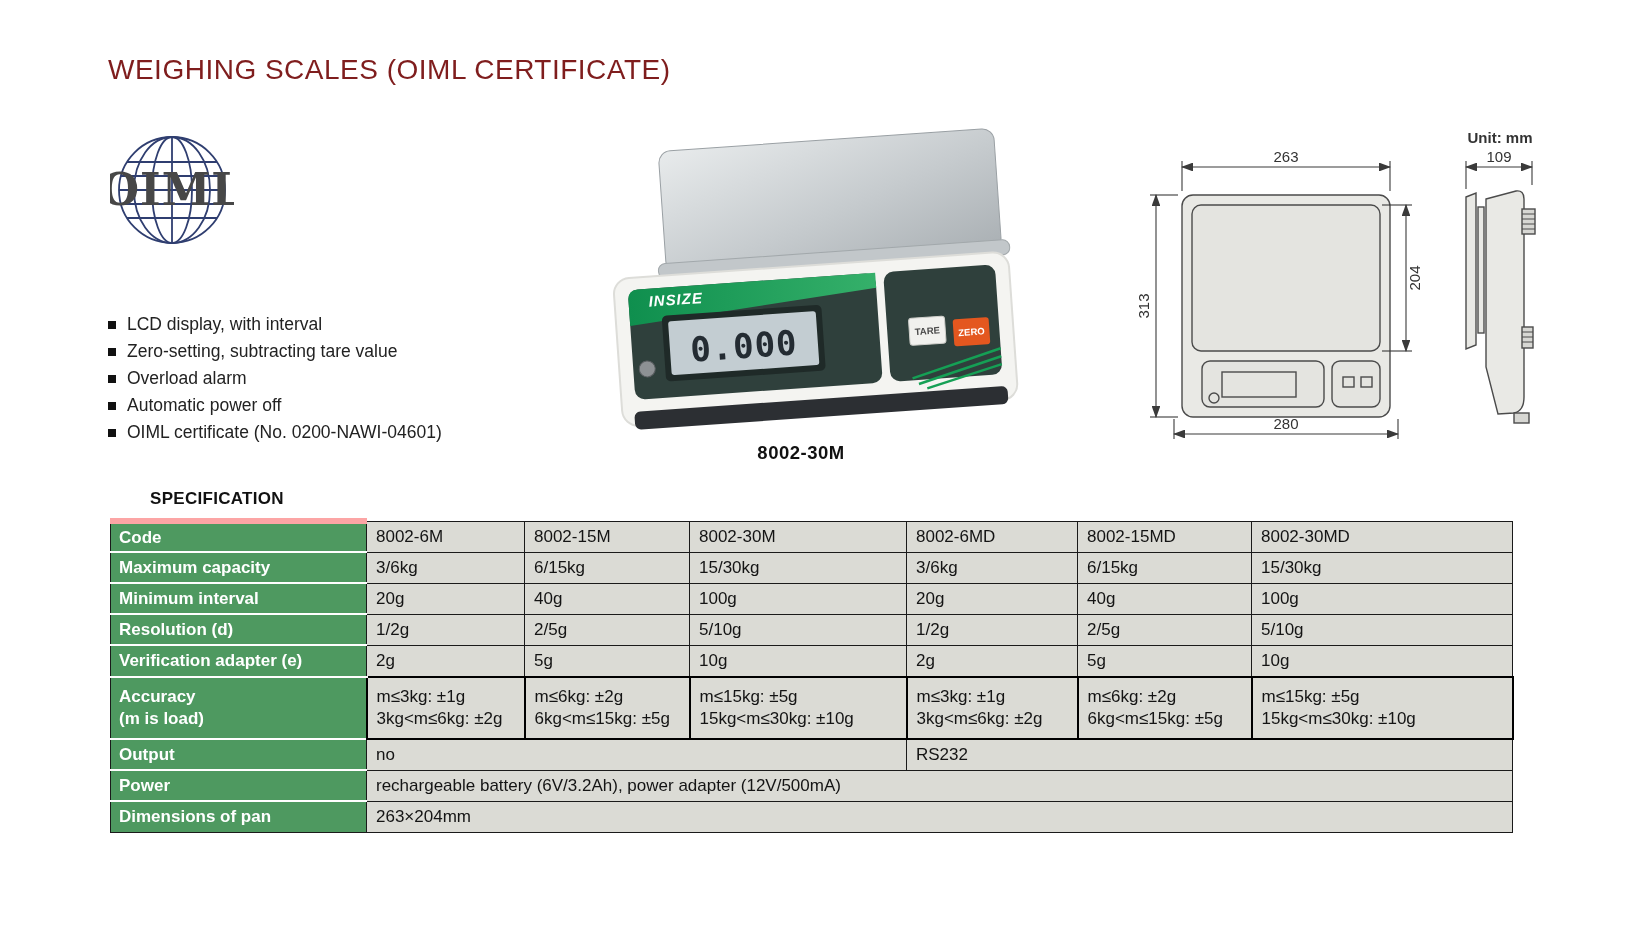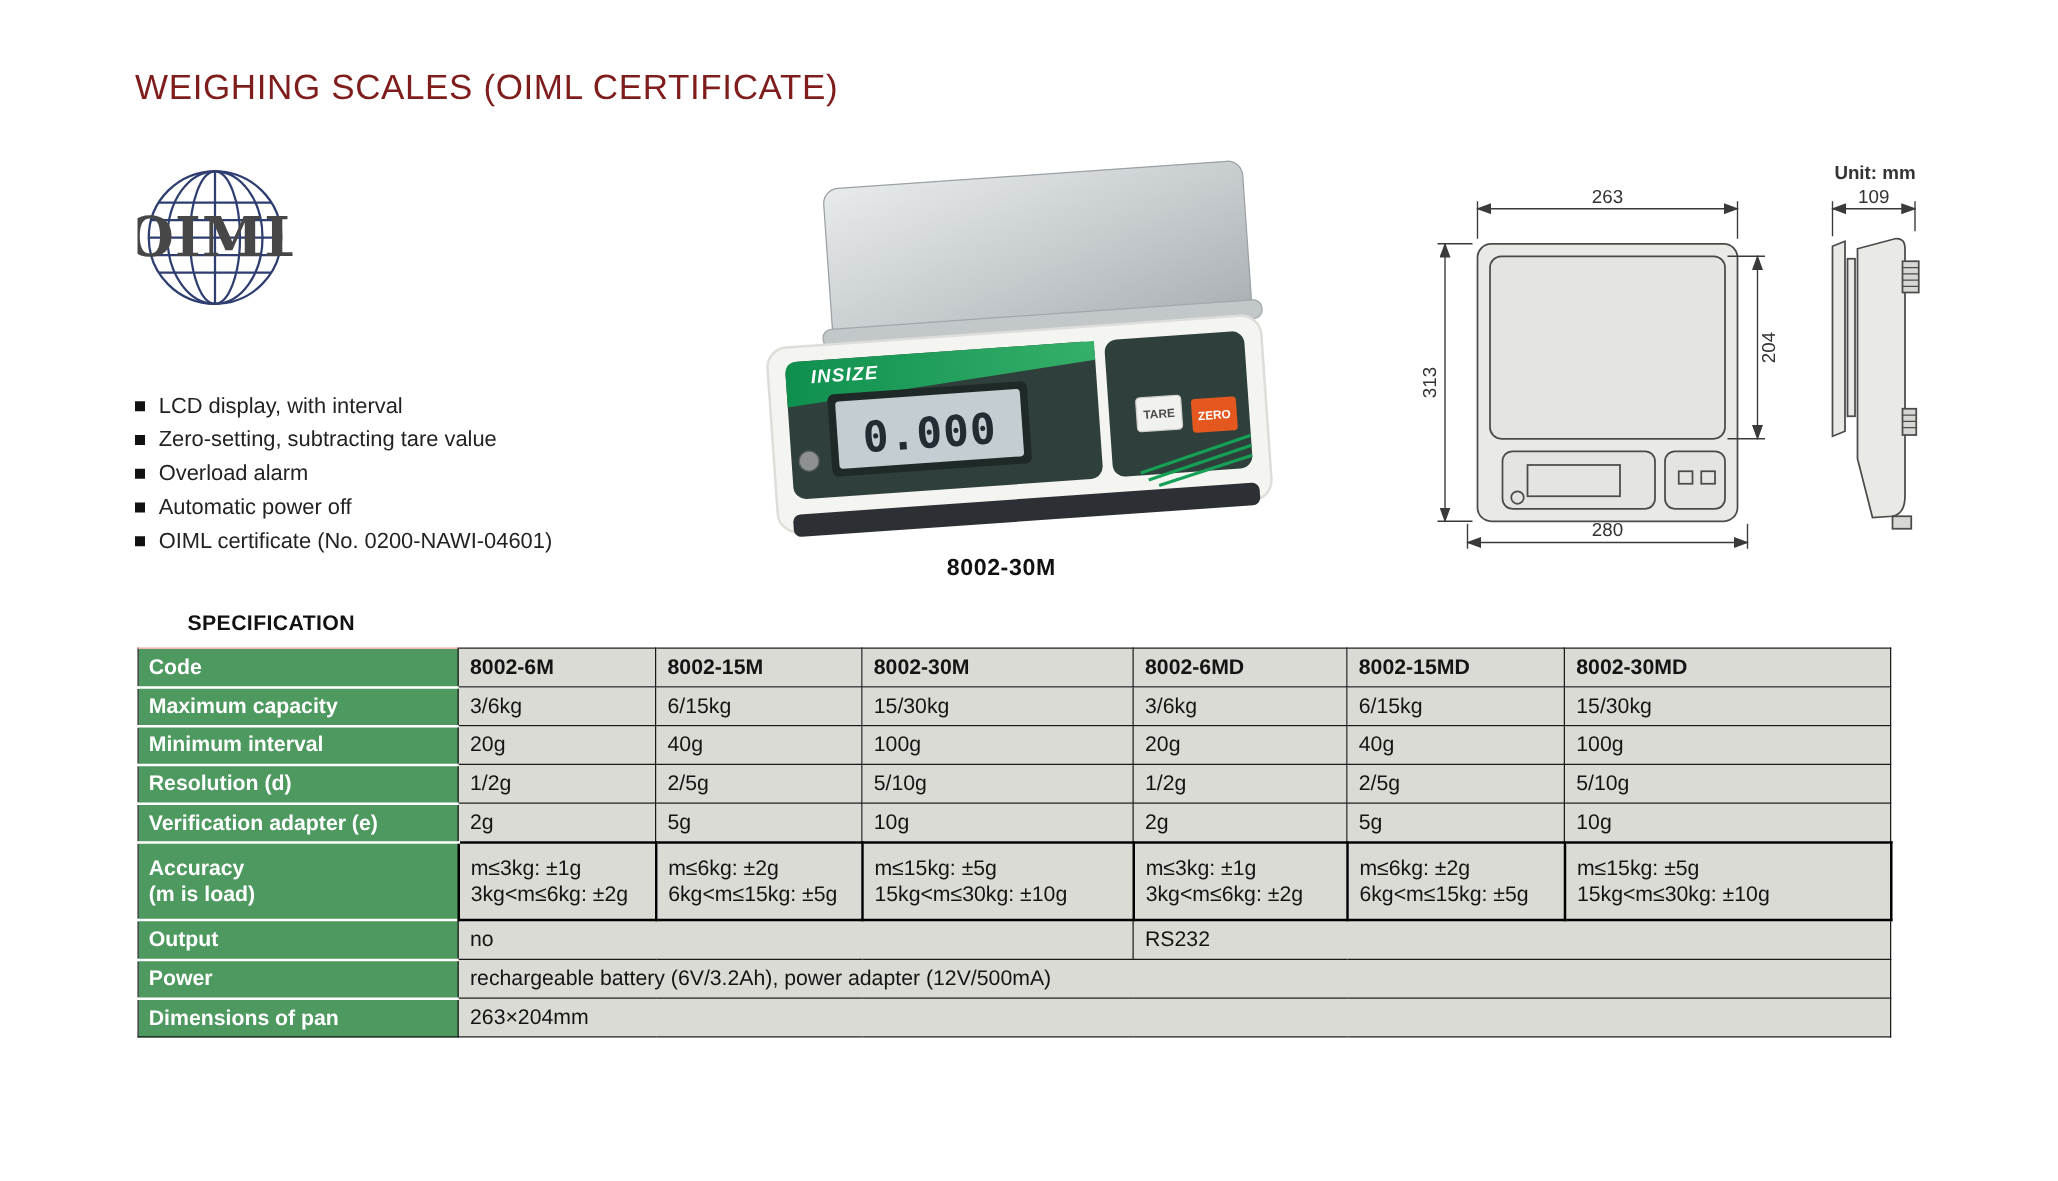--- a/index.html
+++ b/index.html
@@ -31,27 +31,27 @@
   }
   table.spec{
     position:absolute;left:110px;top:518px;
     border-collapse:collapse;font-size:17px;table-layout:fixed;
   }
   table.spec th.rowlabel{
     background:#4e9960;color:#ffffff;text-align:left;font-weight:bold;
     padding:1px 8px;border:1px solid #1a1a1a;border-top:2px solid #ffffff;
     white-space:pre-line;line-height:1.25;
   }
-  table.spec tr:first-child th.rowlabel{border-top:1px solid #fca5a5;}
+  table.spec tr:first-child th.rowlabel{border-top:6px solid #fca5a5;}
   table.spec td{
     background:#dbdbd5;border:1px solid #1a1a1a;color:#141414;
     padding:1px 9px;height:28px;white-space:pre-line;line-height:1.25;
     overflow:hidden;
   }
-  table.spec tr.codes td{font-weight:bold;margin-top:17px;}
+  table.spec tr.codes td{font-weight:normal;margin-top:17px;}
   table.spec tr.accuracy td{border:2px solid #000;height:58px;}
 </style>
 </head>
 <body>
 
 <div class="page-title">WEIGHING SCALES (OIML CERTIFICATE)</div>
 
 <div class="oiml-logo">
   <svg width="124" height="122" viewBox="0 0 124 122">
     <defs>

